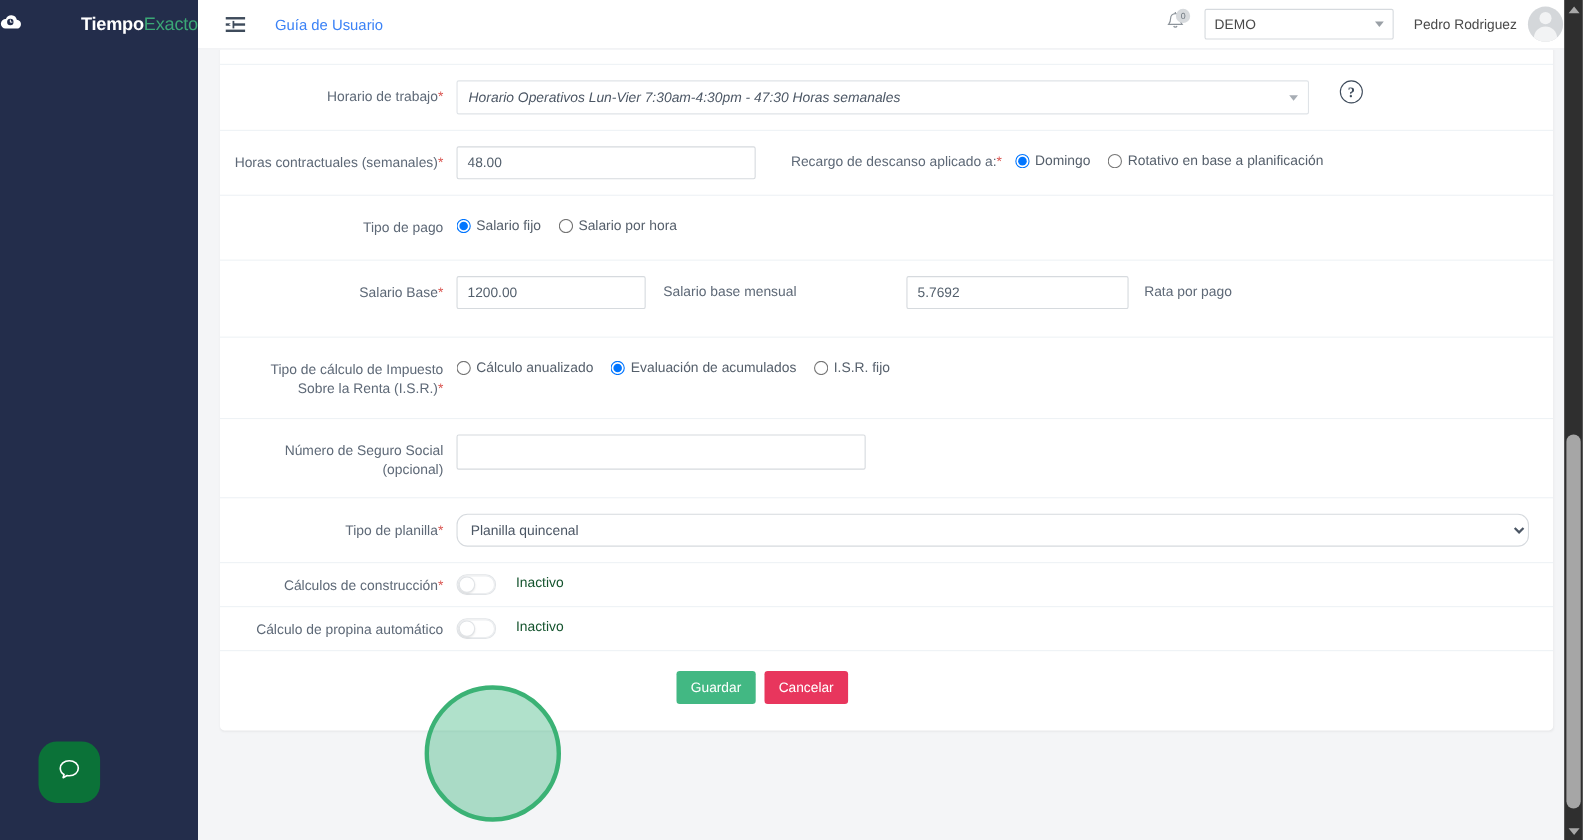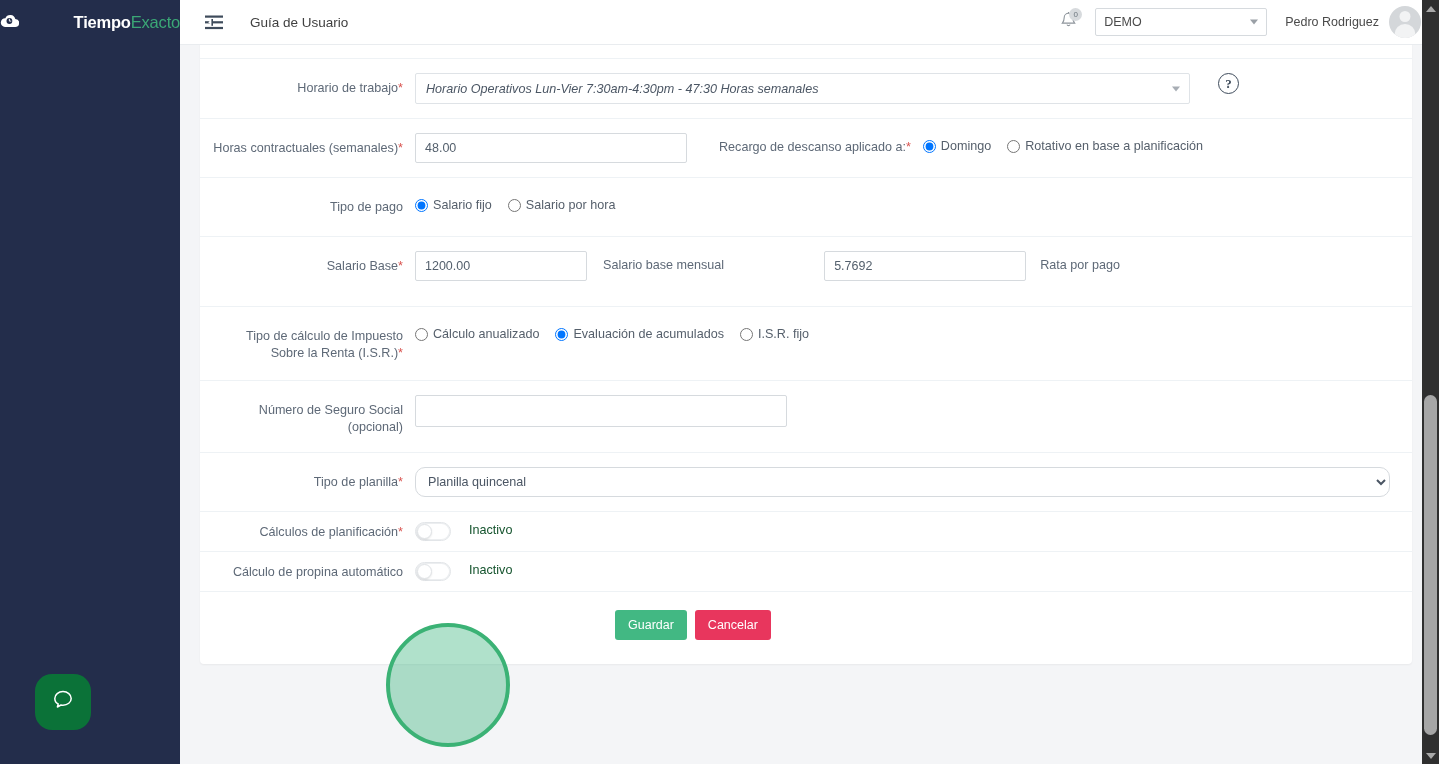--- a/index.html
+++ b/index.html
@@ -54,21 +54,21 @@
   }
   .collapse-icon {
     margin-left: 25px;
     width: 18px; height: 18px;
     display: flex; align-items: center; justify-content: center;
     cursor: pointer;
   }
   .page-title {
     margin-left: 27px;
     font-size: 13.5px;
-    color: #404040;
+    color: #3b82f6;
   }
   .header-right {
     margin-left: auto;
     display: flex; align-items: center;
     padding-right: 18px;
     gap: 0;
   }
   .bell-wrap {
     position: relative;
     width: 34px; height: 30px;
@@ -499,21 +499,21 @@
       <div class="form-row">
         <div class="label-col"><span>Tipo de planilla</span><span class="req">*</span></div>
         <div class="field-col">
           <select class="native-select" style="width:975px">
             <option>Planilla quincenal</option>
           </select>
         </div>
       </div>
 
       <div class="form-row" style="min-height:40px;padding:10px 0">
-        <div class="label-col" style="padding-top:2px"><span>Cálculos de planificación</span><span class="req">*</span></div>
+        <div class="label-col" style="padding-top:2px"><span>Cálculos de construcción</span><span class="req">*</span></div>
         <div class="field-col">
           <div class="toggle">
             <div class="knob"></div>
           </div>
           <div class="toggle-text">Inactivo</div>
         </div>
       </div>
 
       <div class="form-row" style="min-height:40px;padding:10px 0">
         <div class="label-col" style="padding-top:2px">Cálculo de propina automático</div>

